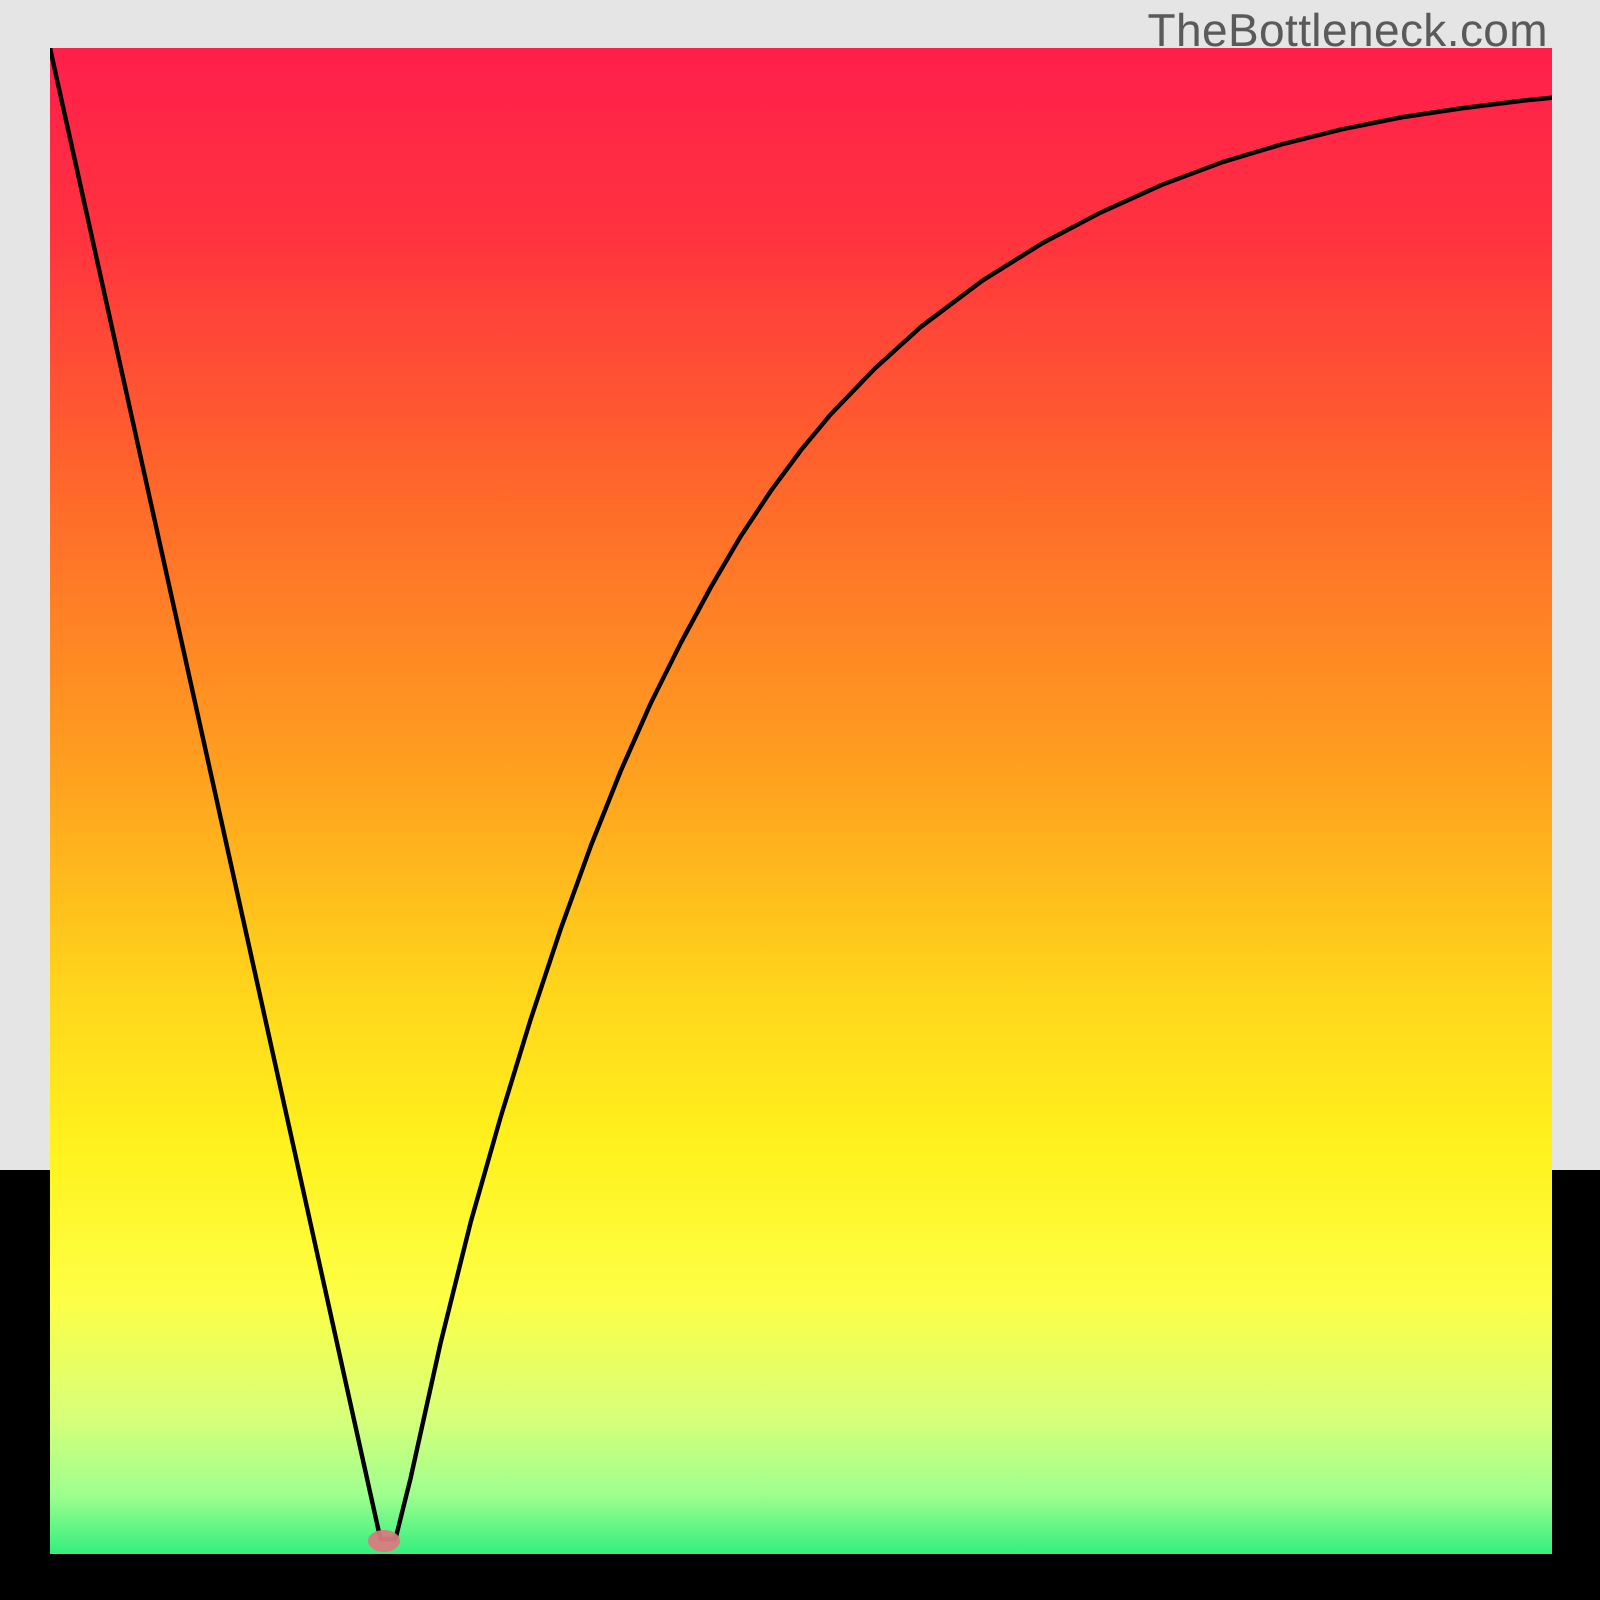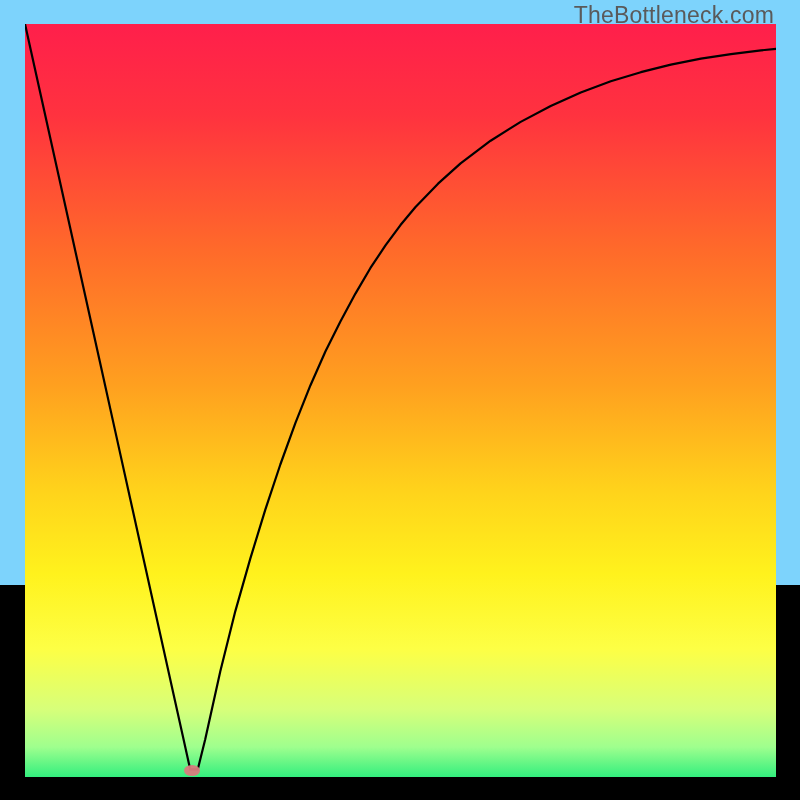--- a/index.html
+++ b/index.html
@@ -7,21 +7,21 @@
     padding: 0;
     width: 800px;
     height: 800px;
     background: #000;
     overflow: hidden;
   }
   .chart-wrap {
     position: relative;
     width: 800px;
     height: 585px;
-    background: #7dd3fc;
+    background: #e5e5e5;
   }
   .plot-area {
     position: absolute;
     box-sizing: border-box;
   }
   .gradient-bg {
     position: absolute;
     inset: 0;
   }
   .watermark {

